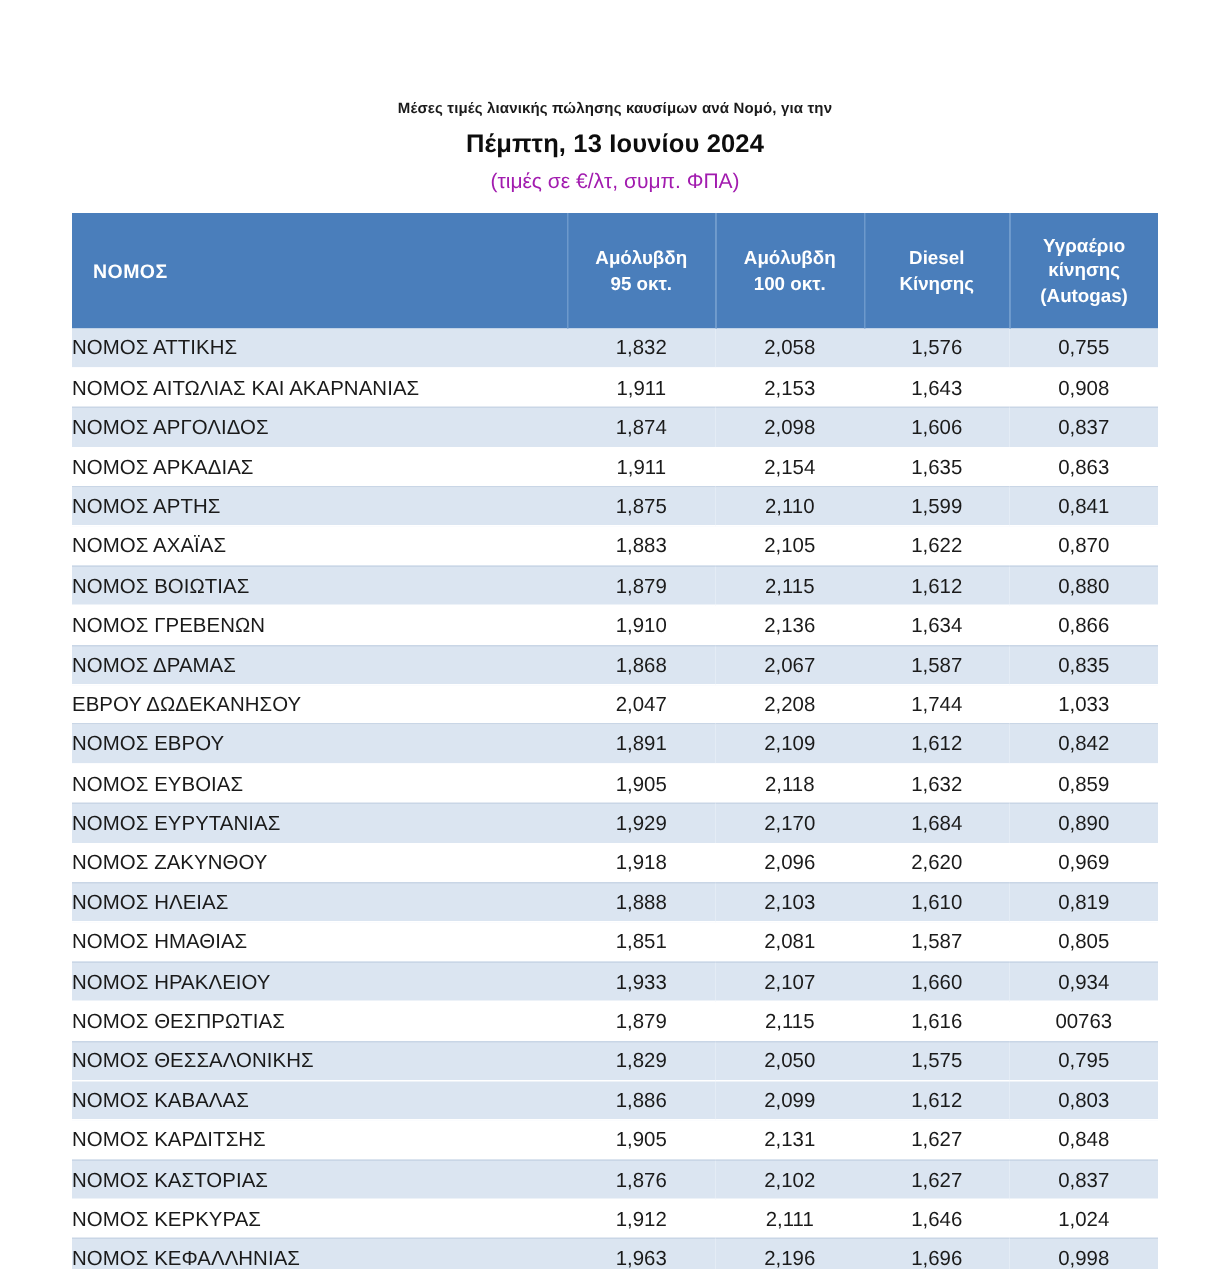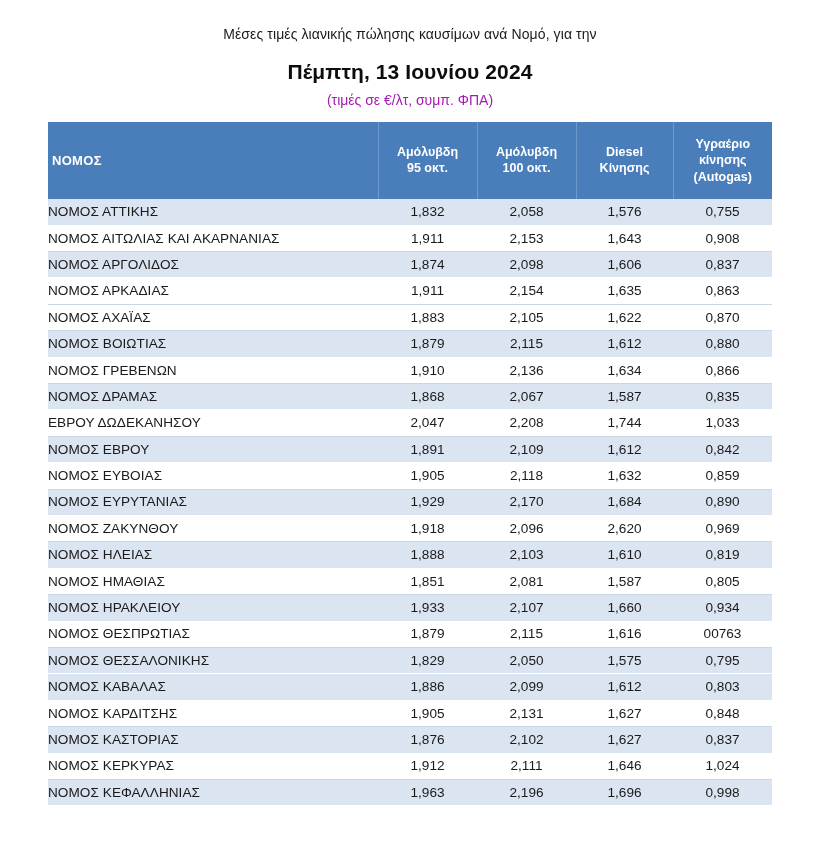--- a/index.html
+++ b/index.html
@@ -16,32 +16,33 @@
     color: #1a1a1a;
     -webkit-font-smoothing: antialiased;
   }
 
   
   .title-block {
     padding-top: 24px;
     text-align: center;
   }
   .title-line-1 {
-    font-size: 14px;
-    font-weight: 400;
+    font-size: 10px;
+    font-weight: 700;
     color: #1a1a1a;
     line-height: 1.45;
     letter-spacing: 0.1px;
+    margin-top: 42px;
   }
   .title-line-2 {
-    font-size: 21px;
+    font-size: 17px;
     font-weight: 700;
     color: #0d0d0d;
     line-height: 1.5;
-    margin-top: 12px;
+    margin-top: 2px;
     letter-spacing: 0.1px;
   }
   .title-line-3 {
     font-size: 14px;
     font-weight: 400;
     color: #a21caf;
     line-height: 1.5;
     margin-top: 2px;
   }
 
@@ -72,21 +73,21 @@
     padding: 0;
     height: 77px;
     vertical-align: middle;
     border-right: 1px solid #6d99cc;
     box-sizing: border-box;
   }
   thead th:last-child { border-right: none; }
 
   thead th.h-nomos {
     text-align: left;
-    padding-left: 4px;
+    padding-left: 14px;
     font-size: 13px;
     letter-spacing: 0.3px;
   }
   thead th.h-num {
     text-align: center;
   }
   thead th .hl { display: block; }
 
   tbody td {
     font-size: 13.6px;
@@ -175,20 +176,27 @@
           <td class="cell-num">1,606</td>
           <td class="cell-num">0,837</td>
         </tr>
         <tr class="plain">
           <td class="cell-name">ΝΟΜΟΣ ΑΡΚΑΔΙΑΣ</td>
           <td class="cell-num">1,911</td>
           <td class="cell-num">2,154</td>
           <td class="cell-num">1,635</td>
           <td class="cell-num">0,863</td>
         </tr>
+        <tr class="shade">
+          <td class="cell-name">ΝΟΜΟΣ ΑΡΤΗΣ</td>
+          <td class="cell-num">1,875</td>
+          <td class="cell-num">2,110</td>
+          <td class="cell-num">1,599</td>
+          <td class="cell-num">0,841</td>
+        </tr>
         <tr class="plain">
           <td class="cell-name">ΝΟΜΟΣ ΑΧΑΪΑΣ</td>
           <td class="cell-num">1,883</td>
           <td class="cell-num">2,105</td>
           <td class="cell-num">1,622</td>
           <td class="cell-num">0,870</td>
         </tr>
         <tr class="shade">
           <td class="cell-name">ΝΟΜΟΣ ΒΟΙΩΤΙΑΣ</td>
           <td class="cell-num">1,879</td>

